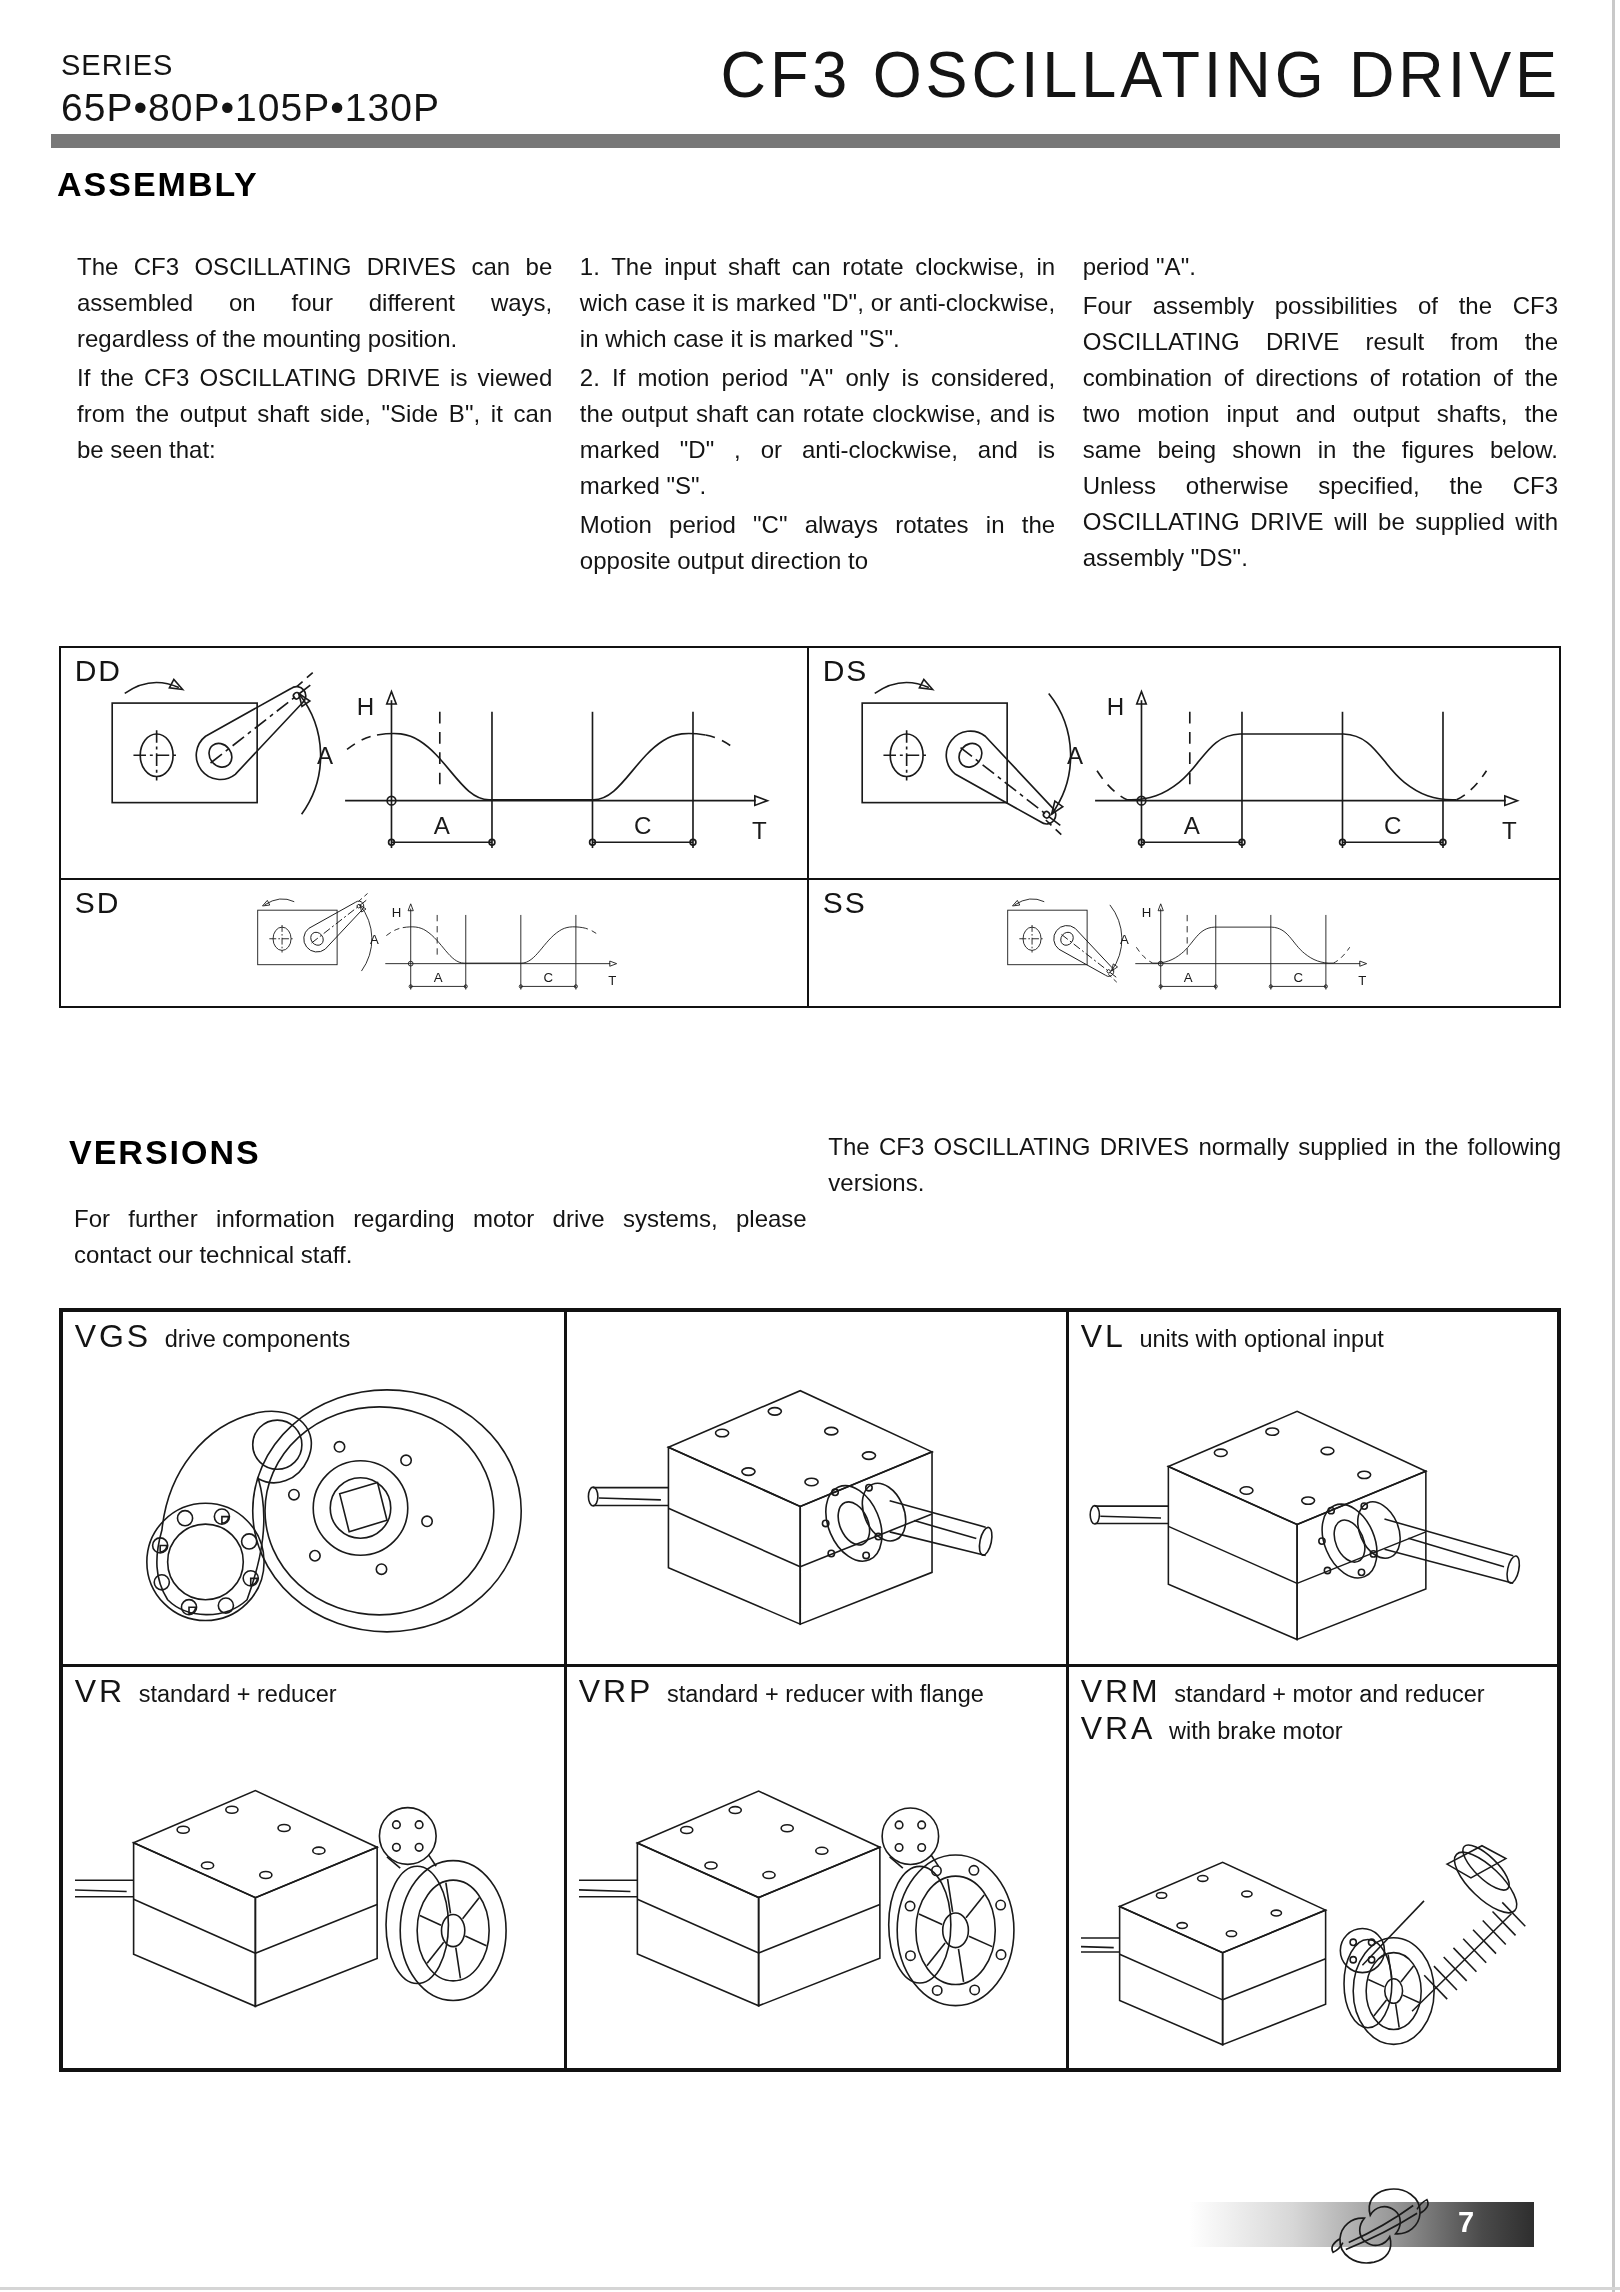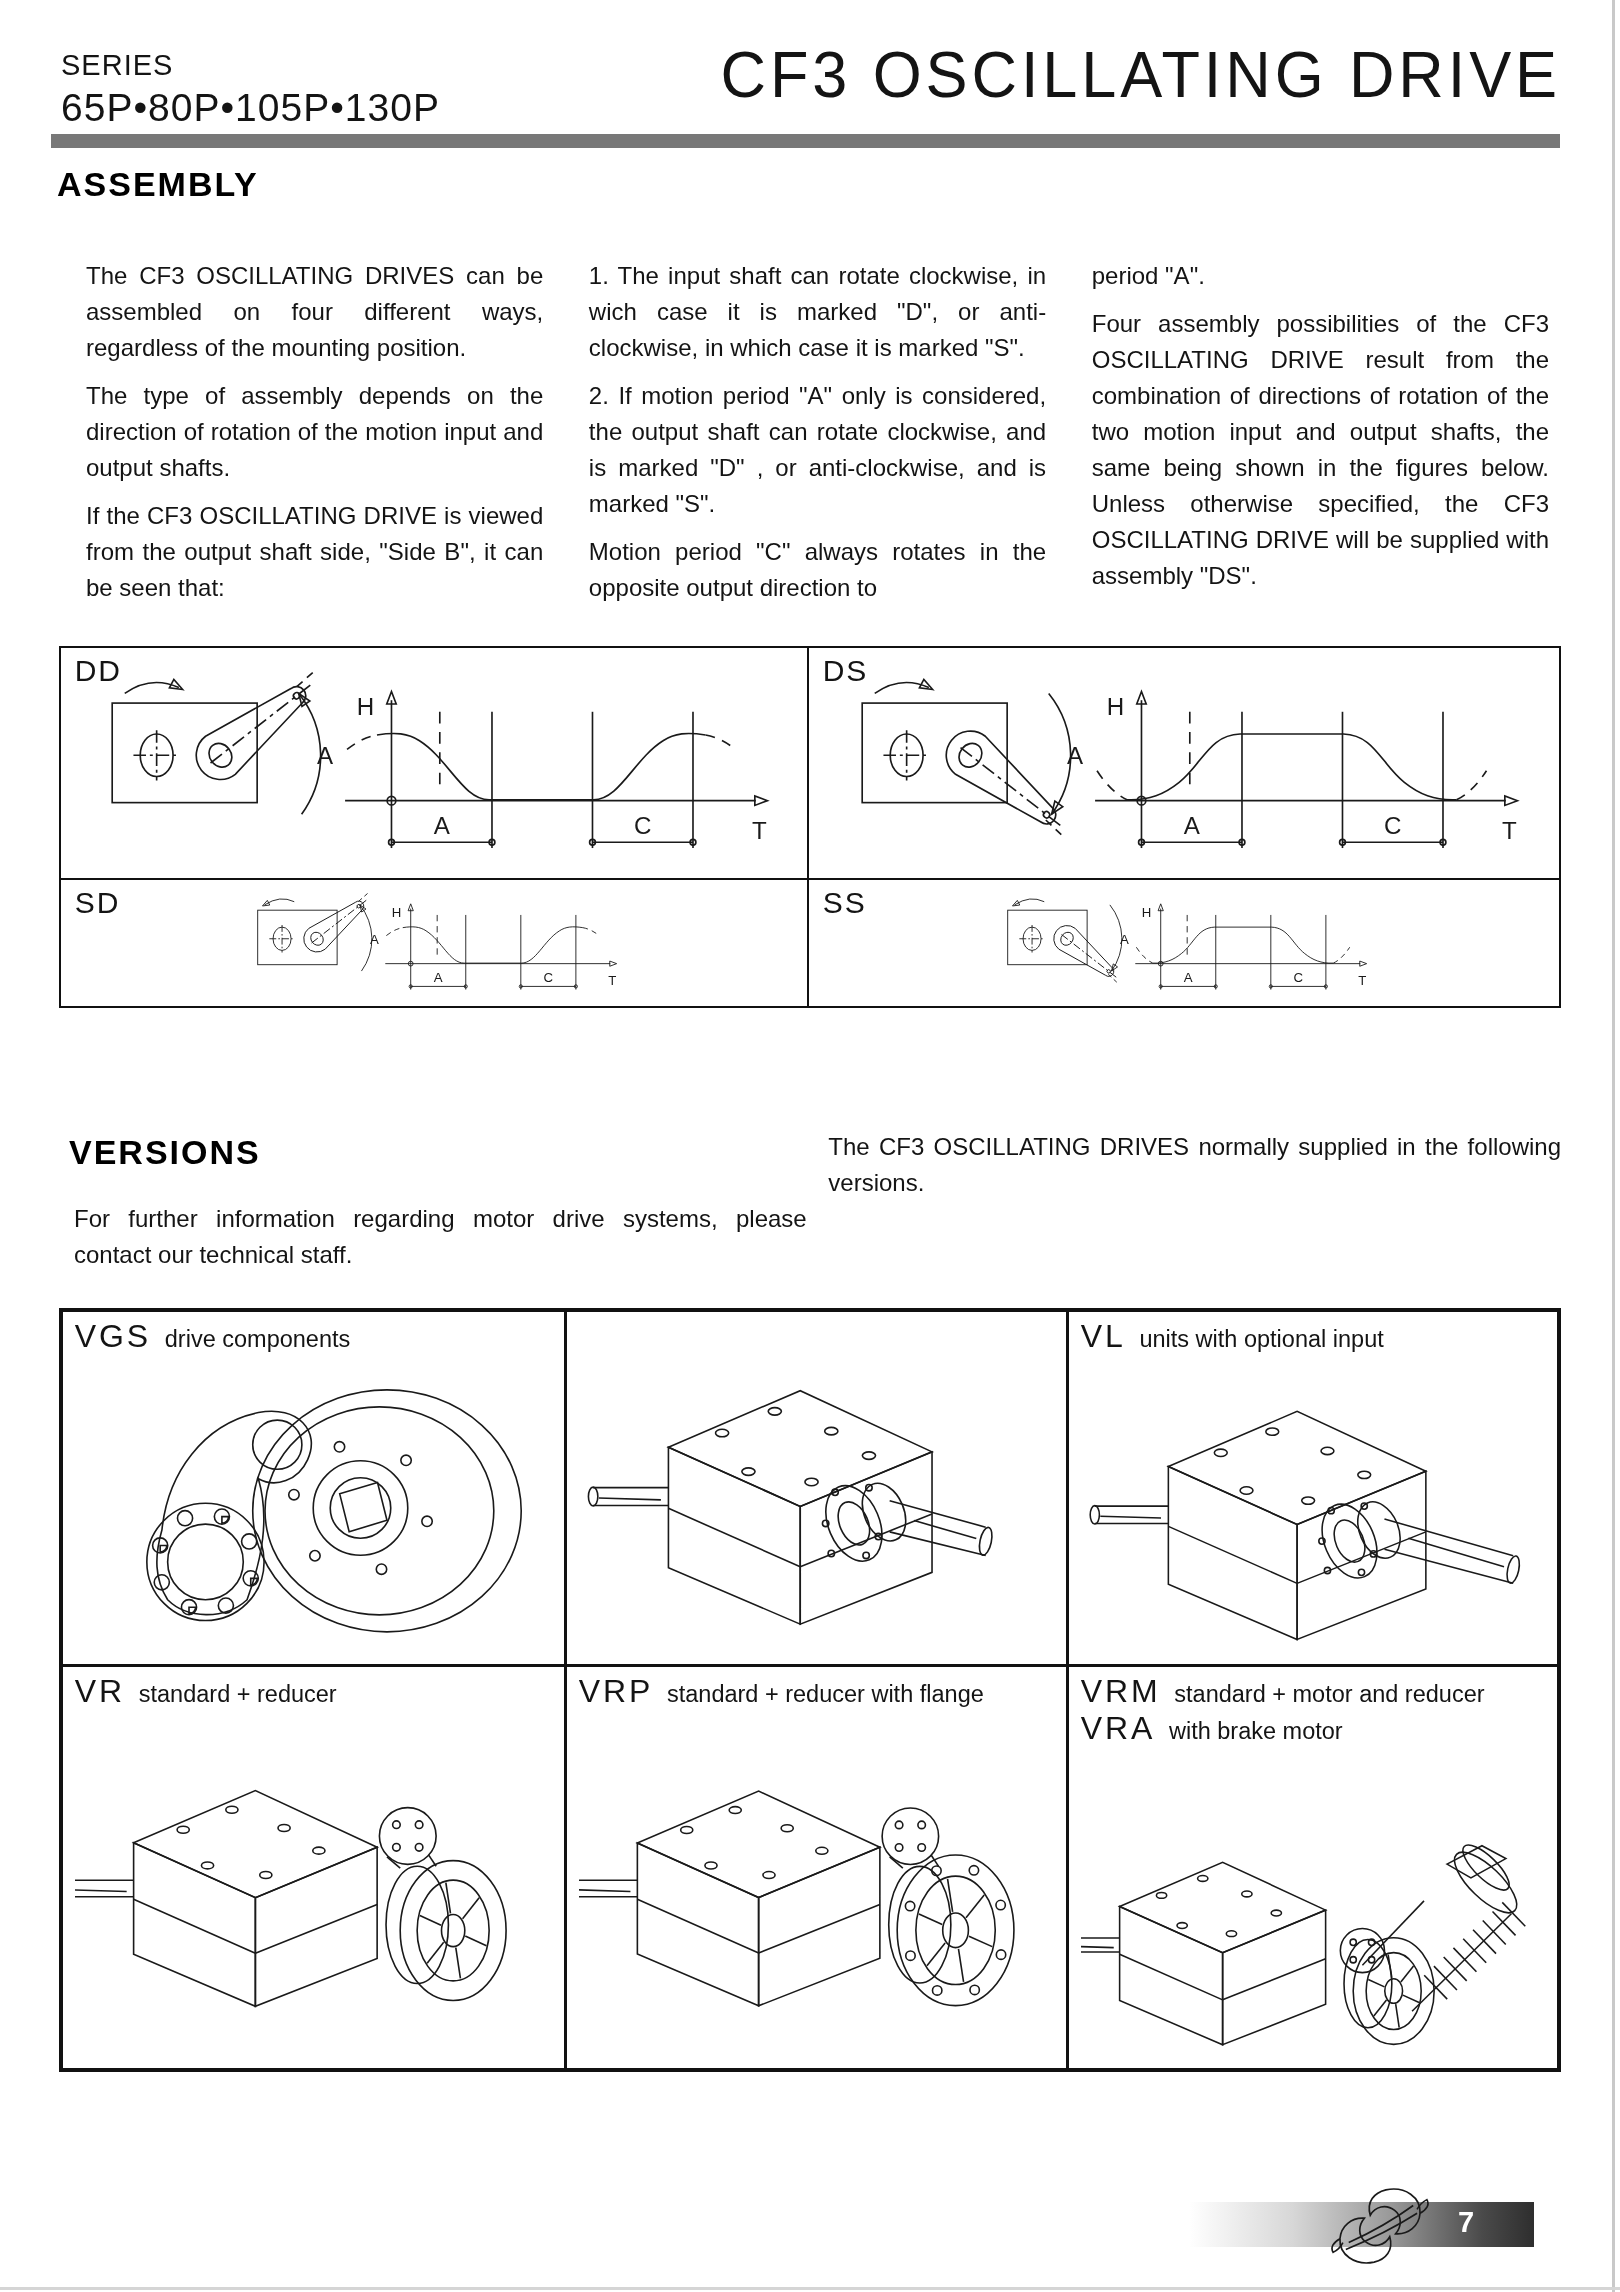--- a/index.html
+++ b/index.html
@@ -12,21 +12,21 @@
   .series-models{left:61px;top:86px;font-size:39px;letter-spacing:1px;}
   .doc-title{left:549px;top:37px;width:1012px;text-align:right;font-size:63px;
              letter-spacing:3.9px;white-space:nowrap;transform:scaleY(1.04);transform-origin:top right;}
   .header-rule{left:51px;top:134px;width:1509px;height:13.7px;background:#787878;}
   .section-heading{font-size:34px;font-weight:bold;color:#000000;letter-spacing:2px;}
   .assembly-heading{left:57px;top:165px;}
   .versions-heading{left:69px;top:1133px;}
 
   
   .cols{left:74px;top:246px;width:1487px;display:grid;grid-template-columns:1fr 1fr 1fr;column-gap:21.6px;}
-  .cols p{margin:12px;font-size:24px;line-height:36px;text-align:justify;}
+  .cols p{margin:3px;font-size:24px;line-height:36px;text-align:justify;}
   .vcols{left:74px;top:1129px;width:1487px;display:grid;grid-template-columns:1fr 1fr;column-gap:21.6px;}
   .vcols p{margin:0;font-size:24px;line-height:36px;text-align:justify;}
 
   
   .diagram-box{left:59px;top:646px;width:1502px;height:362px;border:2.9px solid #111;
                display:grid;grid-template-columns:748px 1fr;grid-template-rows:232px 1fr;box-sizing:border-box;}
   .quad{position:relative;}
   .quad:nth-child(1){border-right:2.9px solid #111;border-bottom:2.9px solid #111;}
   .quad:nth-child(2){border-bottom:2.9px solid #111;}
   .quad:nth-child(3){border-right:2.9px solid #111;}
@@ -65,21 +65,20 @@
   <div class="abs series-label">SERIES</div>
   <div class="abs series-models">65P•80P•105P•130P</div>
   <div class="abs doc-title">CF3 OSCILLATING DRIVE</div>
   <div class="abs header-rule"></div>
 
   <div class="abs section-heading assembly-heading">ASSEMBLY</div>
 
   <div class="abs cols">
     <div>
       <p>The CF3 OSCILLATING DRIVES can be assembled on four different ways, regardless of the mounting position.</p>
-      <p>The type of assembly depends on the direction of rotation of the motion input and output shafts.</p>
       <p>If the CF3 OSCILLATING DRIVE is viewed from the output shaft side, "Side B", it can be seen that:</p>
     </div>
     <div>
       <p>1. The input shaft  can rotate clockwise, in wich case it is marked "D", or anti-clockwise, in which case it is marked "S".</p>
       <p>2. If motion period "A" only is considered, the output shaft can rotate clockwise, and is marked "D" , or anti-clockwise, and is marked "S".</p>
       <p>Motion period "C" always rotates in the opposite output direction to</p>
     </div>
     <div>
       <p>period "A".</p>
       <p>Four assembly possibilities of the CF3 OSCILLATING DRIVE result from the combination of directions of rotation of the two motion input and output shafts, the same being shown in the figures below. Unless otherwise specified, the CF3 OSCILLATING DRIVE will be supplied with assembly "DS".</p>

